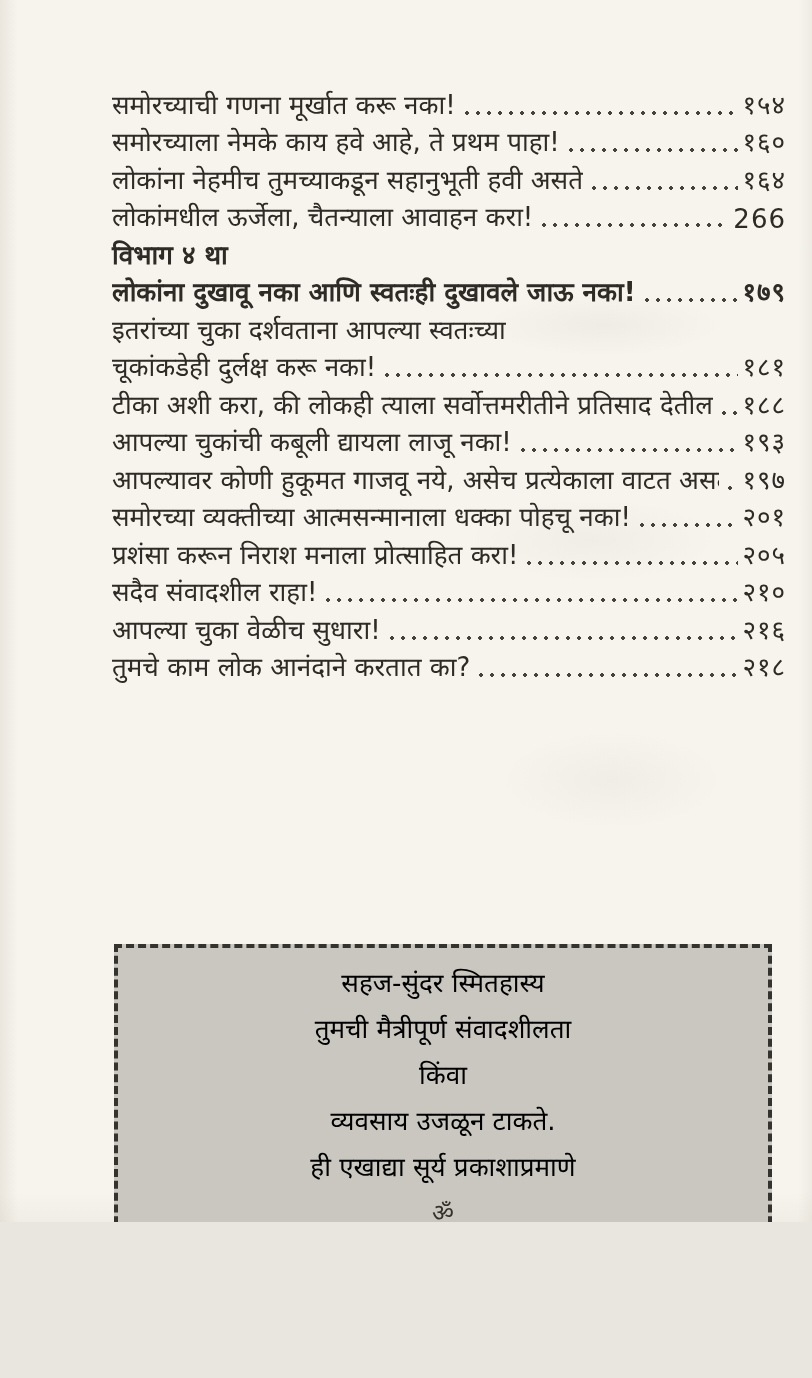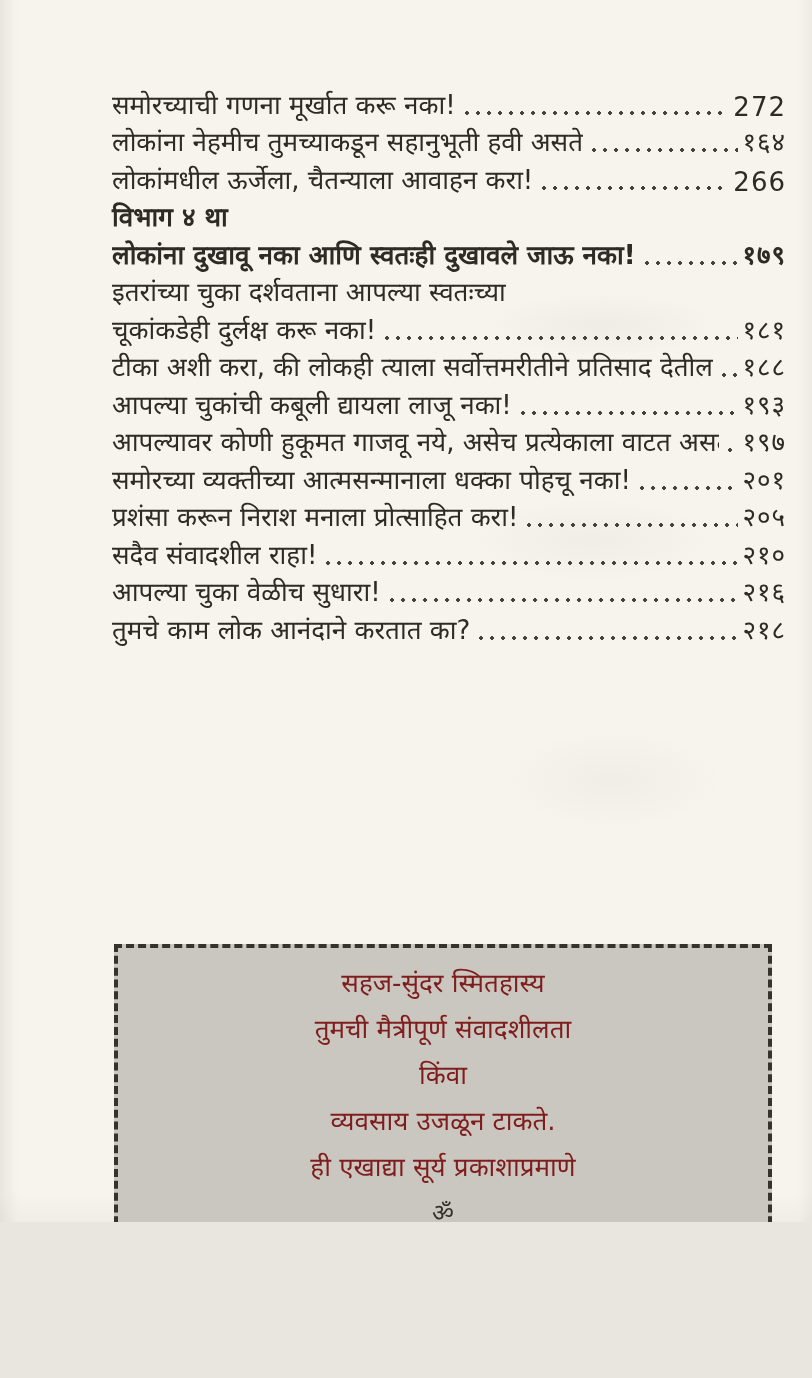--- a/index.html
+++ b/index.html
@@ -72,40 +72,45 @@
     box-sizing:border-box;
     background:#cac7c0;
     border:4px dashed #35332d;
     padding-top:12px;
     text-align:center;
   }
   .quote-line{
     font-size:26px;
     line-height:46px;
     height:46px;
-    color:#7f1d1d;
+    color:#000000;
   }
   .ornament{
     font-size:24px;
     line-height:46px;
     height:46px;
     color:#33312b;
   }
 </style>
 </head>
 <body>
 
 <div class="page">
 
   <div class="toc">
 
     <div class="row">
       <span class="t">समोरच्याची गणना मूर्खात करू नका!</span>
       <span class="leader"></span>
-      <span class="p">272</span>
+      <span class="p">१५४</span>
+    </div>
+    <div class="row">
+      <span class="t">समोरच्याला नेमके काय हवे आहे, ते प्रथम पाहा!</span>
+      <span class="leader"></span>
+      <span class="p">१६०</span>
     </div>
     <div class="row">
       <span class="t">लोकांना नेहमीच तुमच्याकडून सहानुभूती हवी असते</span>
       <span class="leader"></span>
       <span class="p">१६४</span>
     </div>
     <div class="row">
       <span class="t">लोकांमधील ऊर्जेला, चैतन्याला आवाहन करा!</span>
       <span class="leader"></span>
       <span class="p">266</span>

